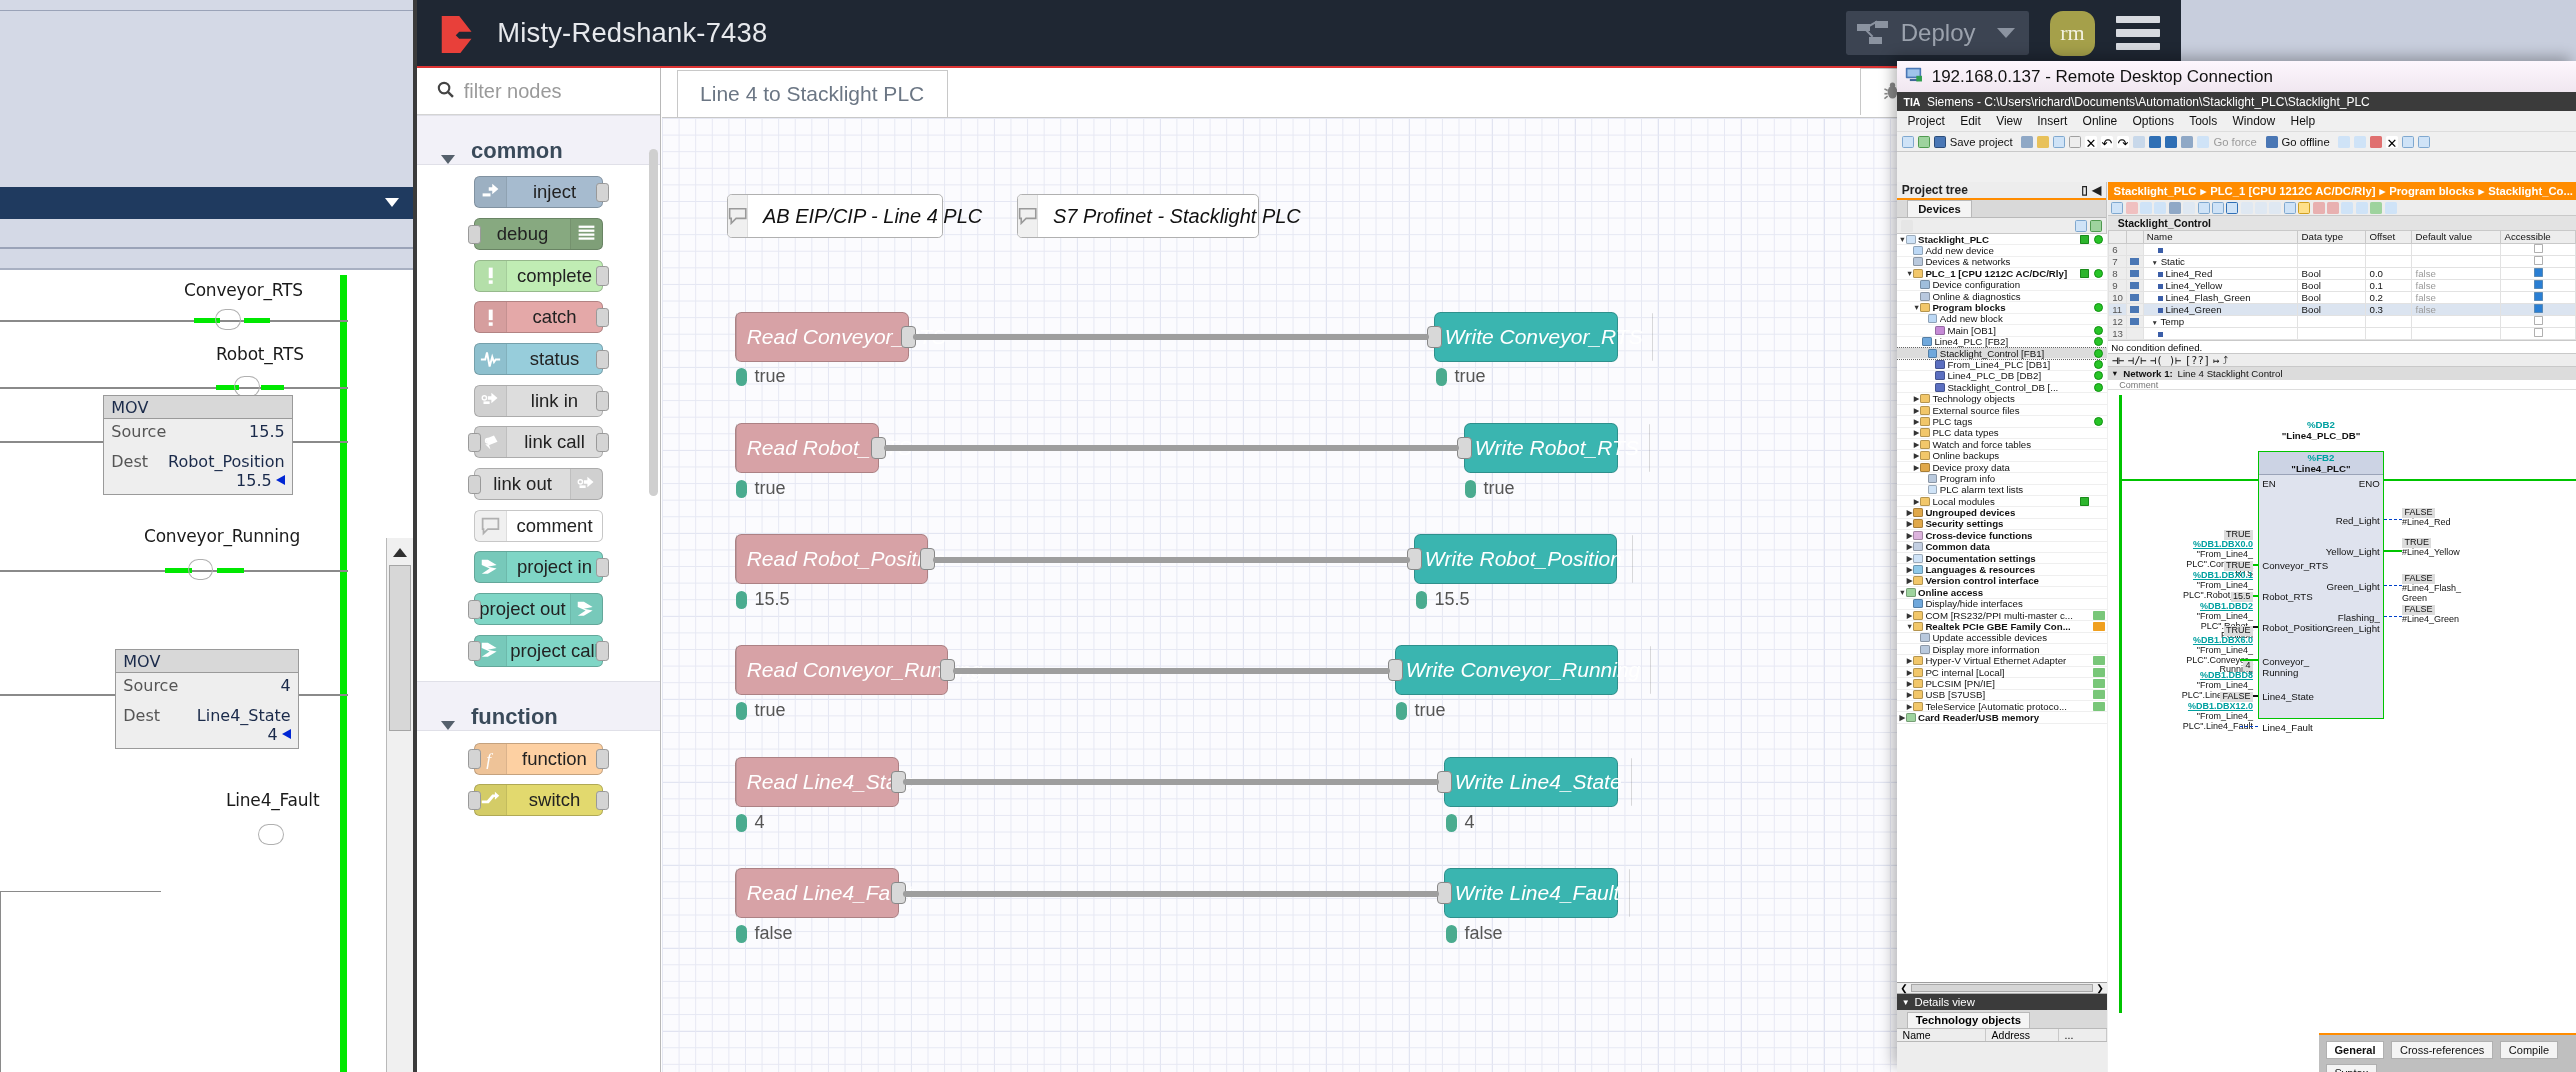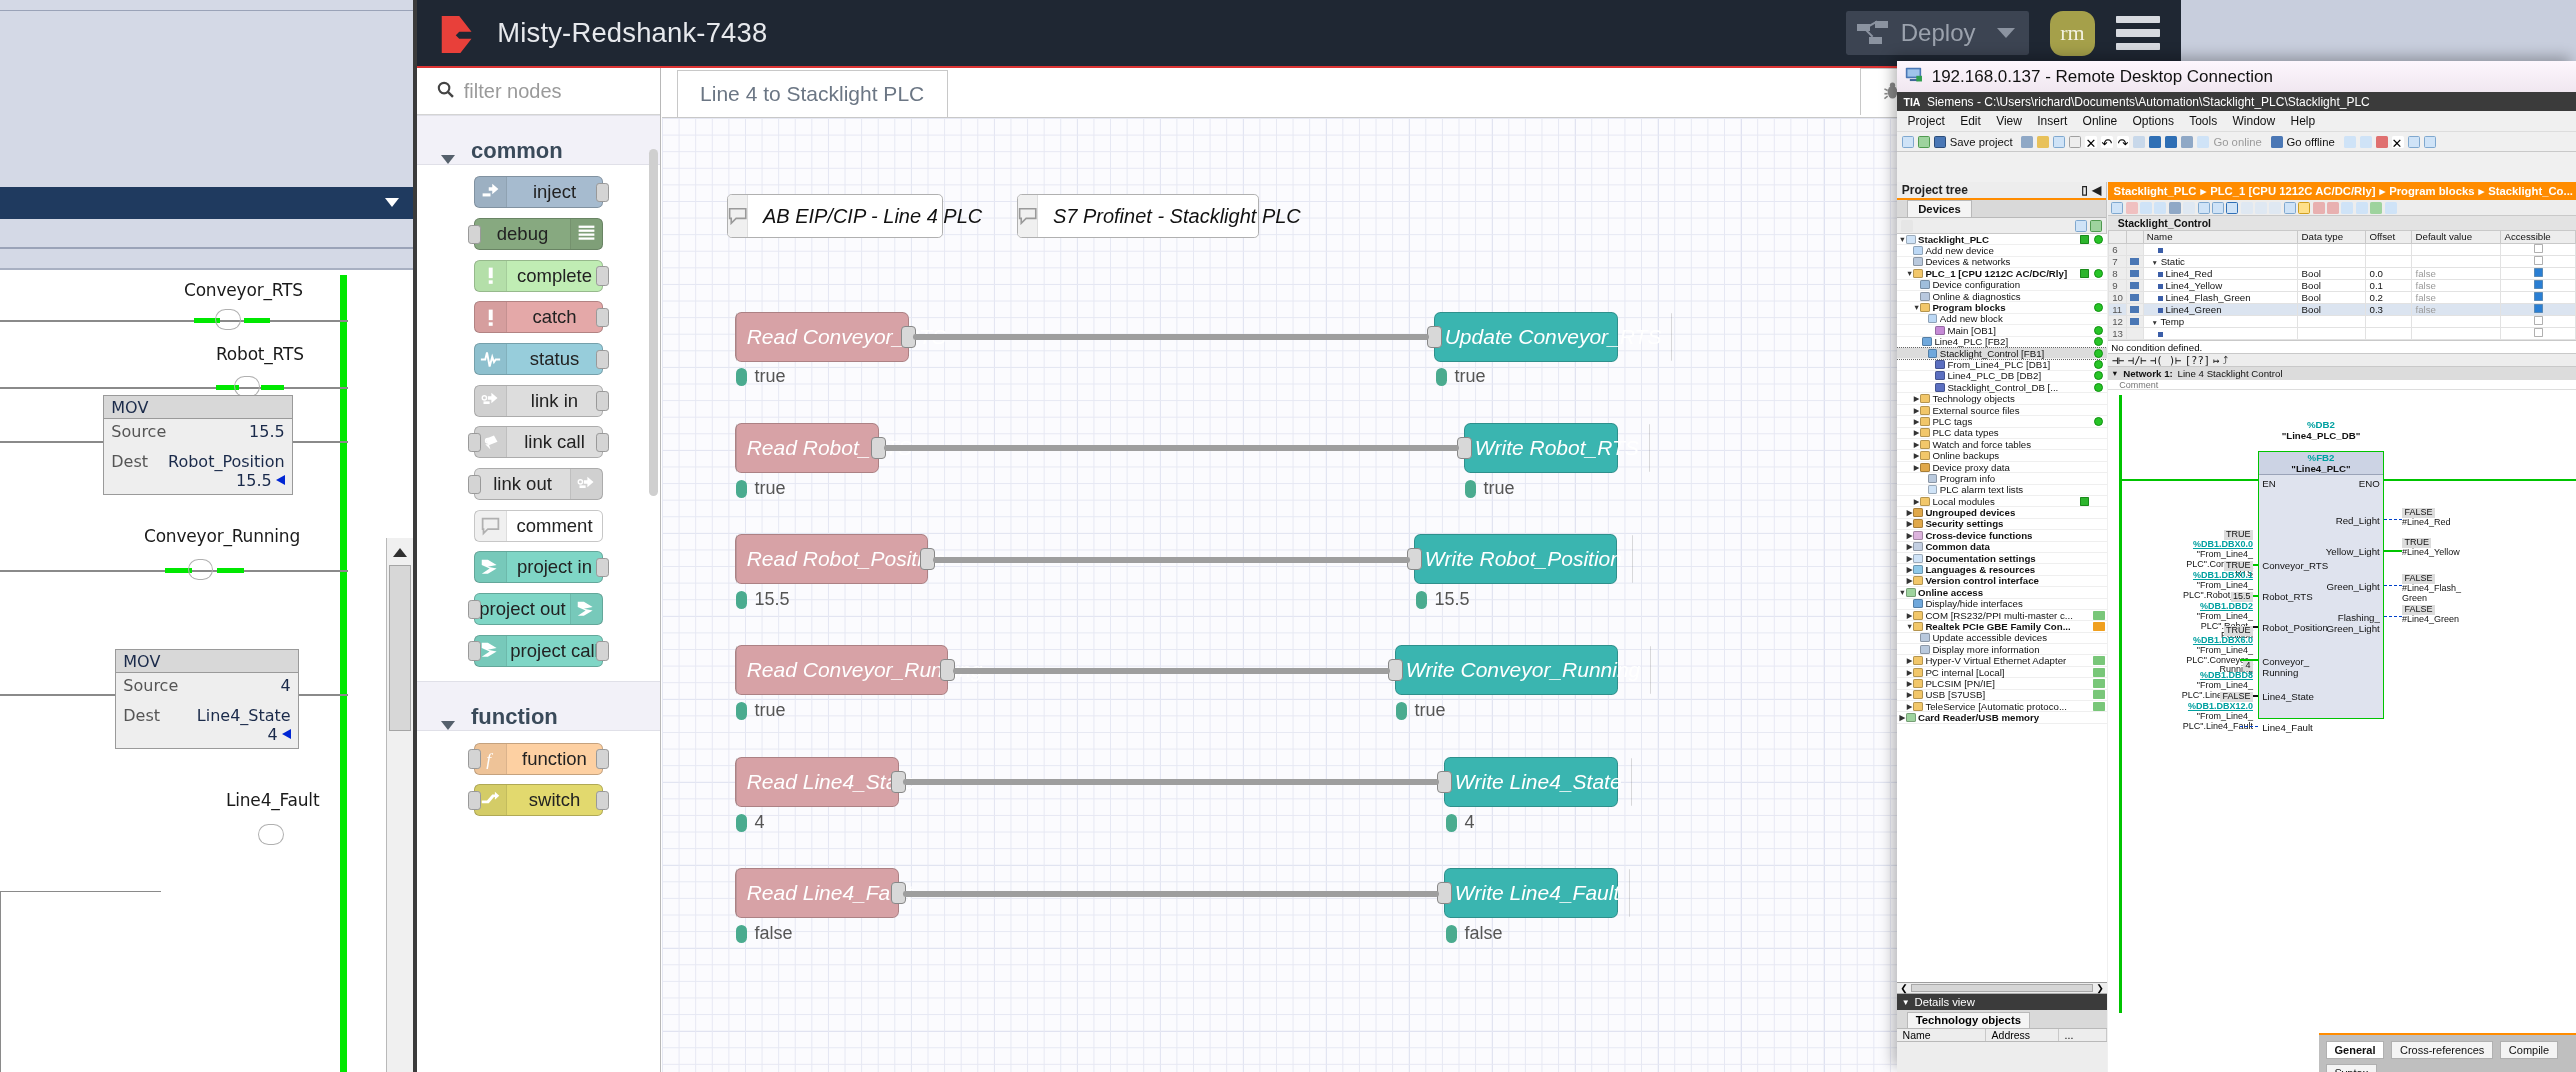--- a/index.html
+++ b/index.html
@@ -615,21 +615,21 @@
               </span>
               <span class="nm">Read Conveyor_RTS</span>
               <span class="pt o"></span>
             </div>
             <div class="status" style="left: 74px; top: 248px;">
               <span class="dot"></span>
               <span class="st">true</span>
             </div>
             <div class="fnode write" style="left: 772px; top: 194px; width: 184px;">
               <span class="pt i"></span>
-              <span class="nm">Update Conveyor_RTS</span>
+              <span class="nm">Write Conveyor_RTS</span>
               <span class="ic">
                 <svg viewBox="0 0 24 24">
                   <g fill="#fff">
                     <rect x="3" y="4" width="3" height="16"></rect>
                     <rect x="3" y="4" width="7" height="3"></rect>
                     <rect x="10" y="4" width="3" height="16"></rect>
                     <rect x="15" y="4" width="3" height="16"></rect>
                     <rect x="15" y="17" width="7" height="3"></rect>
                     <rect x="19" y="4" width="3" height="16"></rect>
                   </g>
@@ -891,21 +891,21 @@
         <span class="ti" style="background:#cfe3f7;border:0.8px solid #7fa8cf;"></span>
         <span class="ti" style="background:#ededed;border:0.8px solid #a0a0a0;"></span>
         <span class="ti" style="background:#fff;">✕</span>
         <span class="ti" style="background:#fff;">↶</span>
         <span class="ti" style="background:#fff;">↷</span>
         <span class="ti" style="background:#c8d8ea;"></span>
         <span class="ti" style="background:#2f6fb5;"></span>
         <span class="ti" style="background:#2f6fb5;"></span>
         <span class="ti" style="background:#8fa8c6;"></span>
         <span class="ti" style="background:#cfe3f7;"></span>
-        <span class="lbl dim">Go online</span>
+        <span class="lbl dim">Go force</span>
         <span class="ti" style="background:#4a77b5;"></span>
         <span class="lbl">Go offline</span>
         <span class="ti" style="background:#cfe3f7;"></span>
         <span class="ti" style="background:#cfe3f7;"></span>
         <span class="ti" style="background:#e07070;"></span>
         <span class="ti" style="background:#fff;">✕</span>
         <span class="ti" style="background:#cfe3f7;border:0.8px solid #7fa8cf;"></span>
         <span class="ti" style="background:#cfe3f7;border:0.8px solid #7fa8cf;"></span>
       </div>
 

